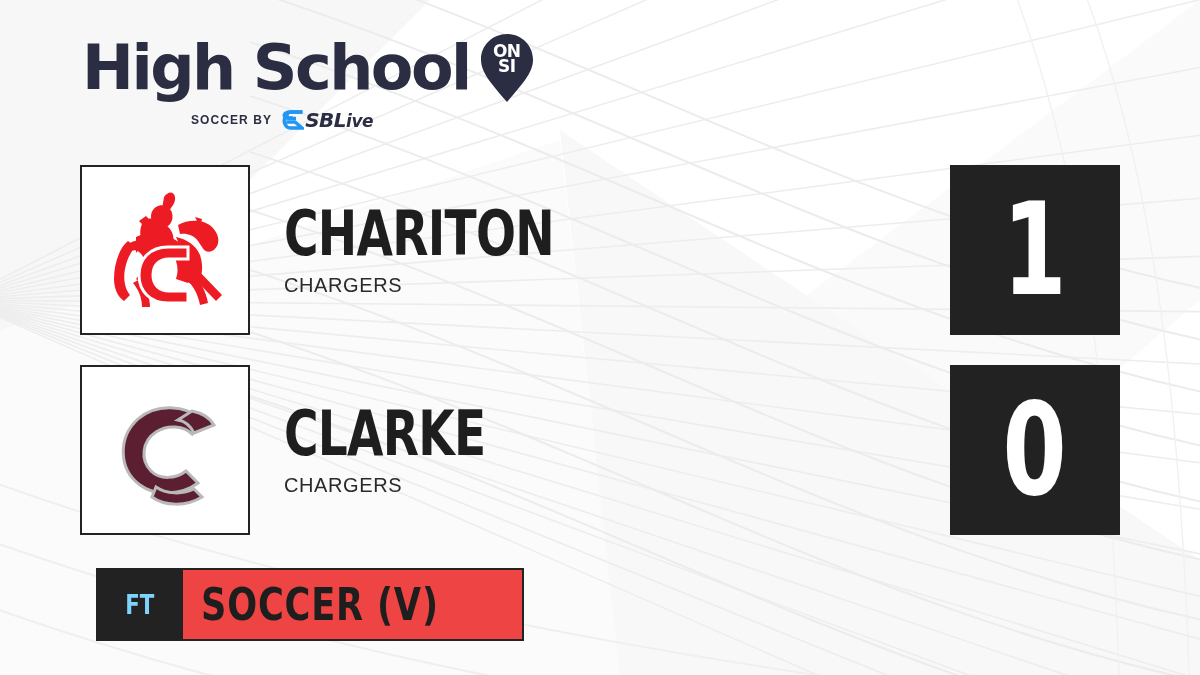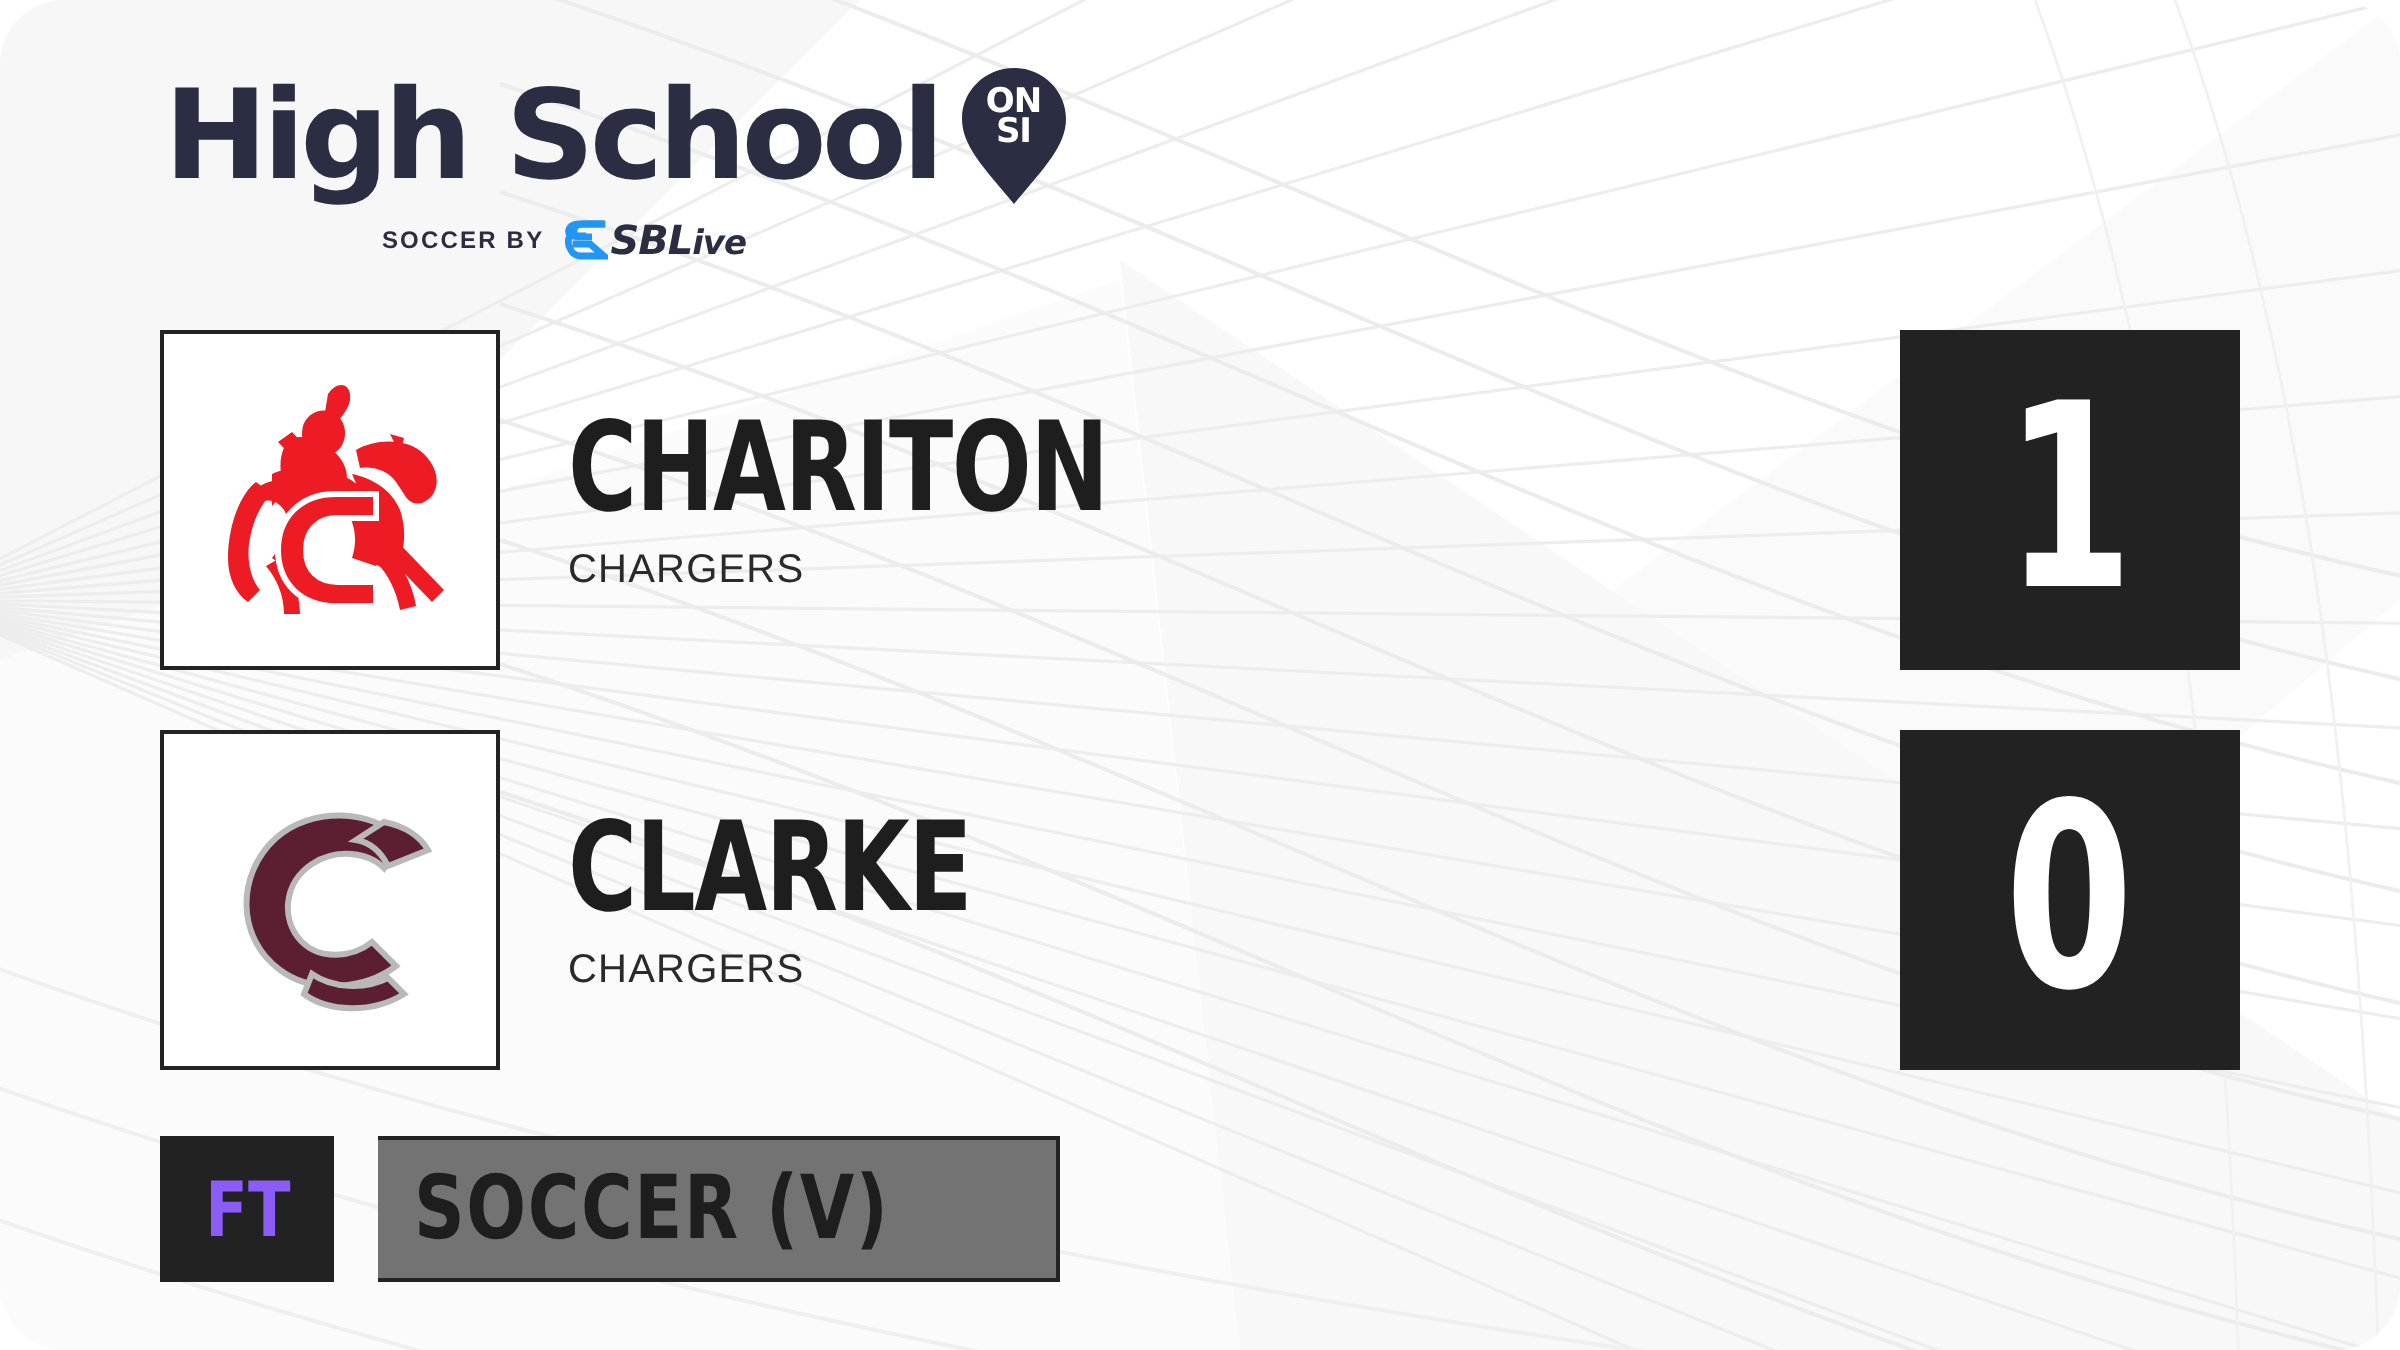--- a/index.html
+++ b/index.html
@@ -10,21 +10,20 @@
     overflow:hidden;
     background:#ffffff;
     font-family:"Liberation Sans", sans-serif;
   }
 
   #stage {
     position:relative;
     width:1200px; height:675px;
     background:#ffffff;
     overflow:hidden;
-    border-radius:32px;
   }
 
   
   .bg-layer {
     position:absolute;
     top:0; left:0;
     width:1200px; height:675px;
     pointer-events:none;
   }
 
@@ -177,38 +176,38 @@
     align-items:stretch;
   }
   .status-period {
     width:87px;
     background:#222222;
     display:flex;
     align-items:center;
     justify-content:center;
     font-family:"DejaVu Sans", sans-serif;
     font-weight:bold;
-    font-size:38px;
+    font-size:26px;
     letter-spacing:0px;
-    color:#8b5cf6;
+    color:#7dd3fc;
+    margin-left:16px;
   }
   .status-period span { transform:scaleX(0.82); display:block; }
   .status-sport {
-    background:#737373;
+    background:#ef4444;
     border:2px solid #232323;
     border-left:none;
     padding:0 24px 0 18px;
     display:flex;
     align-items:center;
     font-family:"DejaVu Sans", sans-serif;
     font-weight:bold;
     font-size:44px;
     letter-spacing:1px;
     color:#1e1e1e;
-    margin-left:22px;
   }
   .status-sport span { transform:scaleX(0.80); display:block; transform-origin:left center; }
 </style>
 </head>
 <body>
 
 <div id="stage">
 
   <svg class="bg-layer" viewBox="0 0 1200 675" preserveAspectRatio="none" aria-hidden="true">
     <defs>

